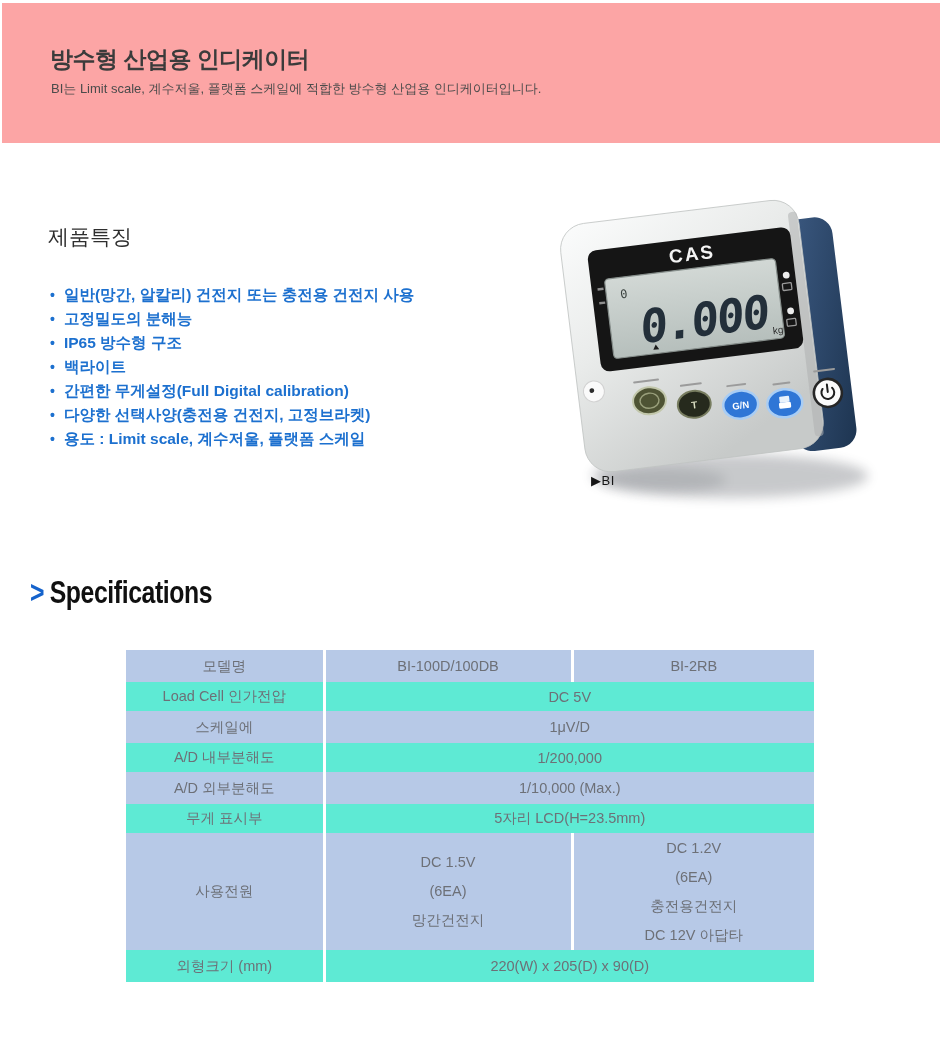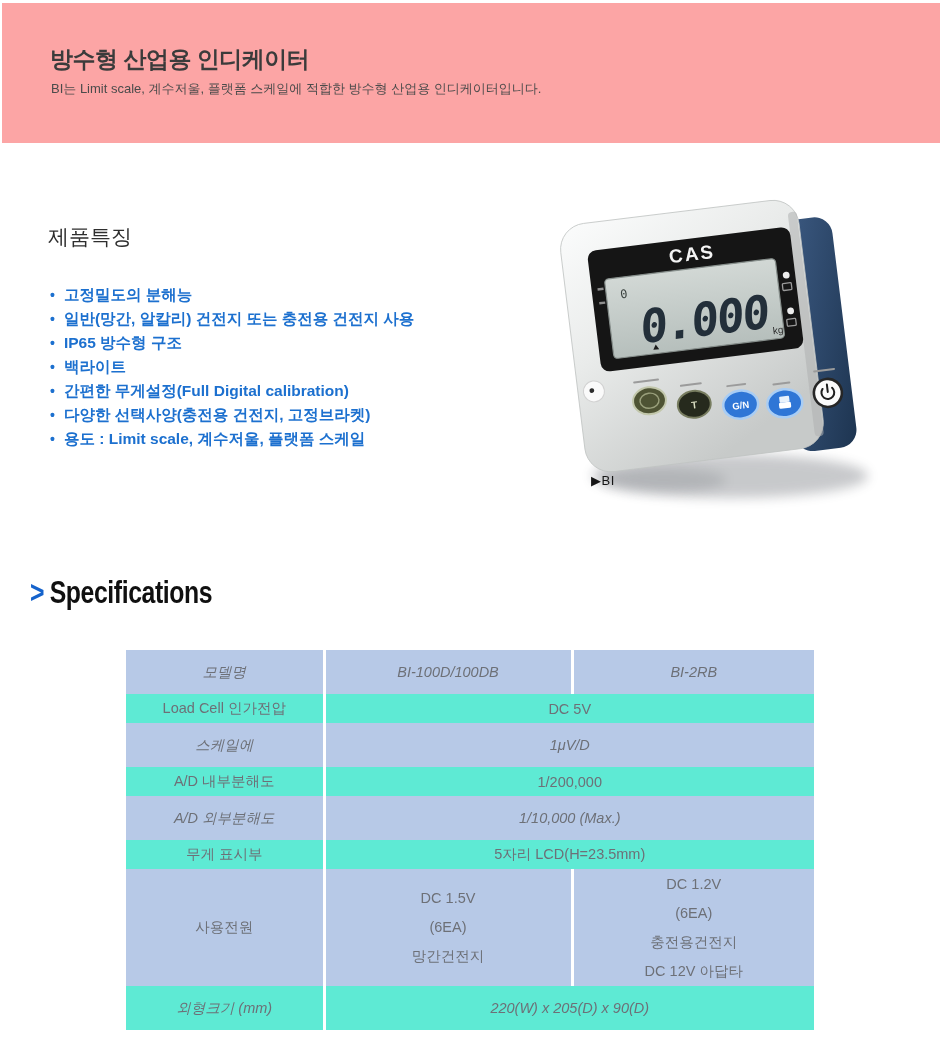--- a/index.html
+++ b/index.html
@@ -74,39 +74,39 @@
     font-size: 14.5px; color: #6d7077;
   }
   table.spec td {
     text-align: center; vertical-align: middle;
     padding: 0; overflow: hidden;
   }
   table.spec td + td { border-left: 3px solid #ffffff; }
   tr.blue  td { background: #b7c9e7; }
   tr.white td { background: #5eead4; }
   tr.h29 { height: 29px; }
-  tr.h30 { height: 44px; font-style: italic; }
+  tr.h30 { height: 32px; }
   tr.h117 { height: 117px; }
   td.multiline { vertical-align: top; padding-top: 1px; }
   td.multiline span { display: block; line-height: 29px; }
 
   svg text { user-select: none; }
 </style>
 </head>
 <body>
 
 <div class="header-band">
   <div class="header-title">방수형 산업용 인디케이터</div>
   <div class="header-subtitle">BI는 Limit scale, 계수저울, 플랫폼 스케일에 적합한 방수형 산업용 인디케이터입니다.</div>
 </div>
 
 <div class="features-heading">제품특징</div>
 <ul class="features-list">
+  <li>일반(망간, 알칼리) 건전지 또는 충전용 건전지 사용</li>
   <li>고정밀도의 분해능</li>
-  <li>일반(망간, 알칼리) 건전지 또는 충전용 건전지 사용</li>
   <li>IP65 방수형 구조</li>
   <li>백라이트</li>
   <li>간편한 무게설정(Full Digital calibration)</li>
   <li>다양한 선택사양(충전용 건전지, 고정브라켓)</li>
   <li>용도 : Limit scale, 계수저울, 플랫폼 스케일</li>
 </ul>
 
 <div class="product-figure">
   <svg width="340" height="345" viewBox="0 0 340 345">
     <defs>

